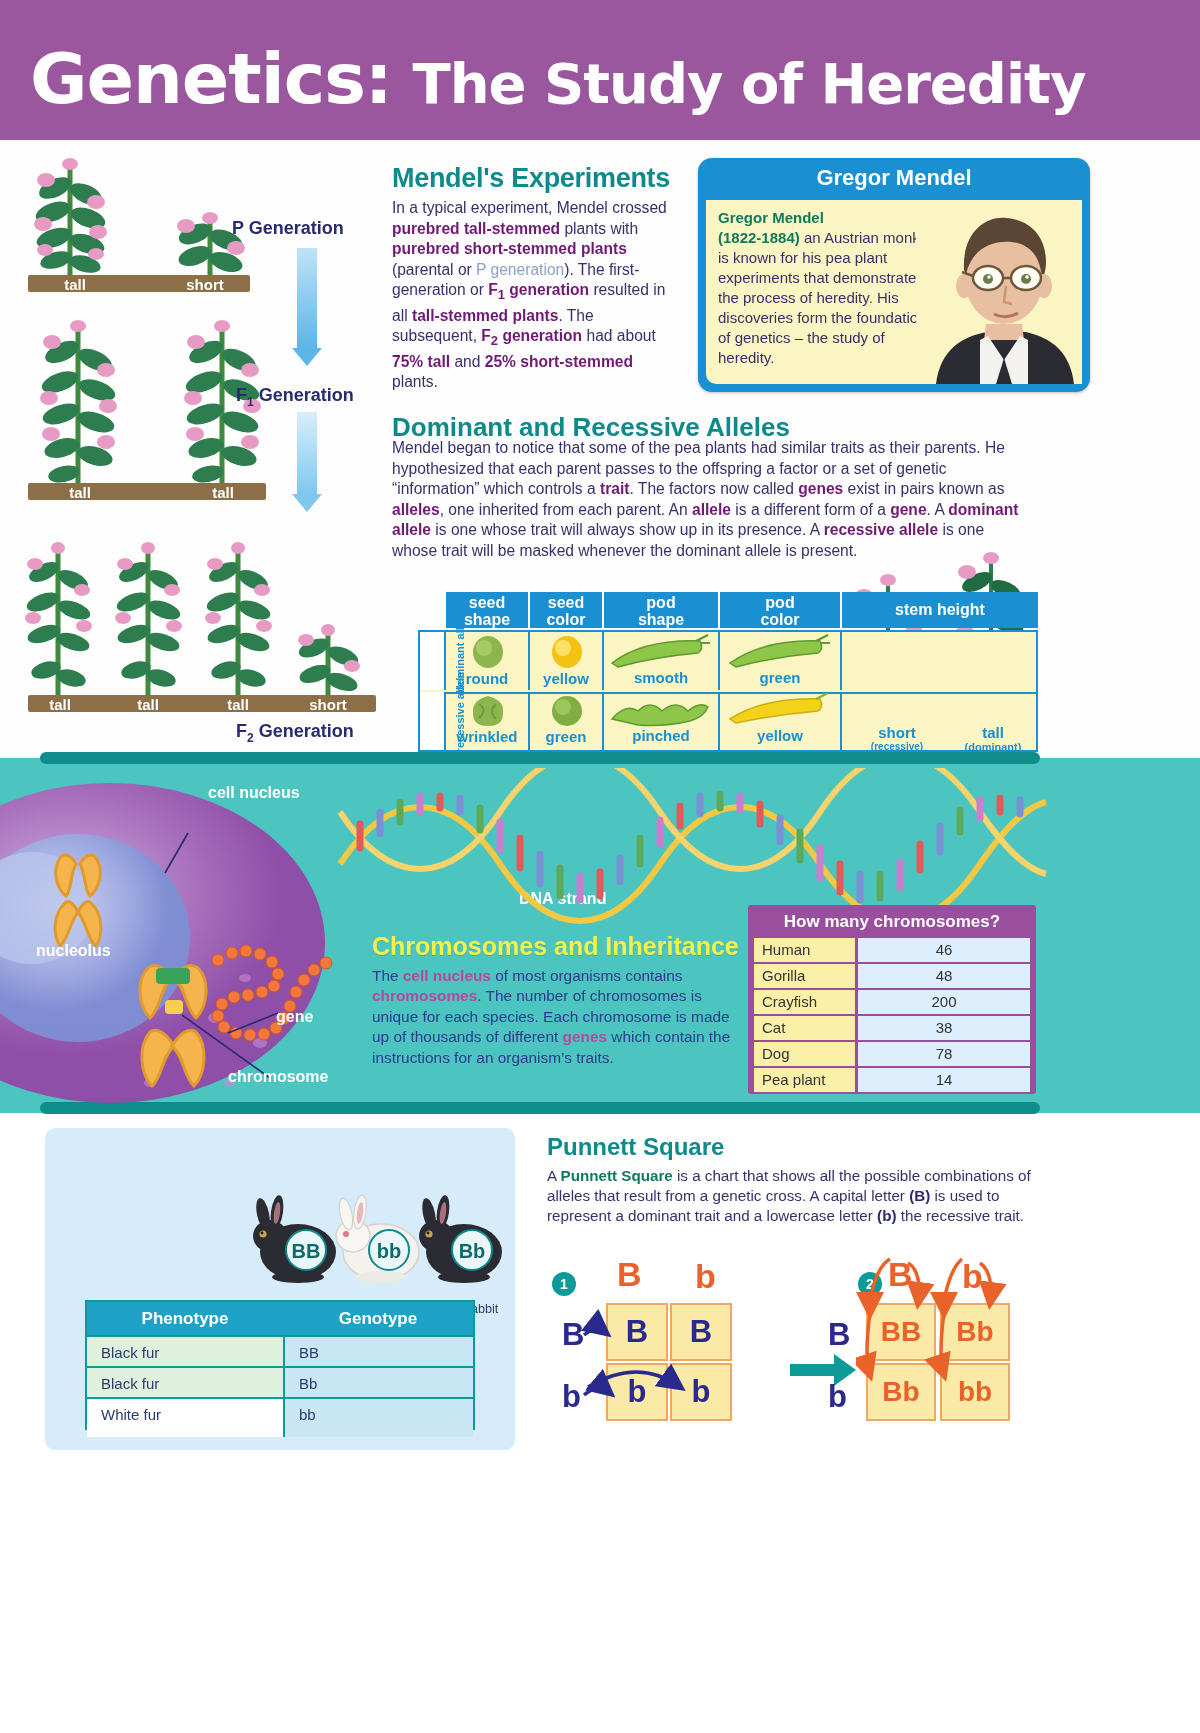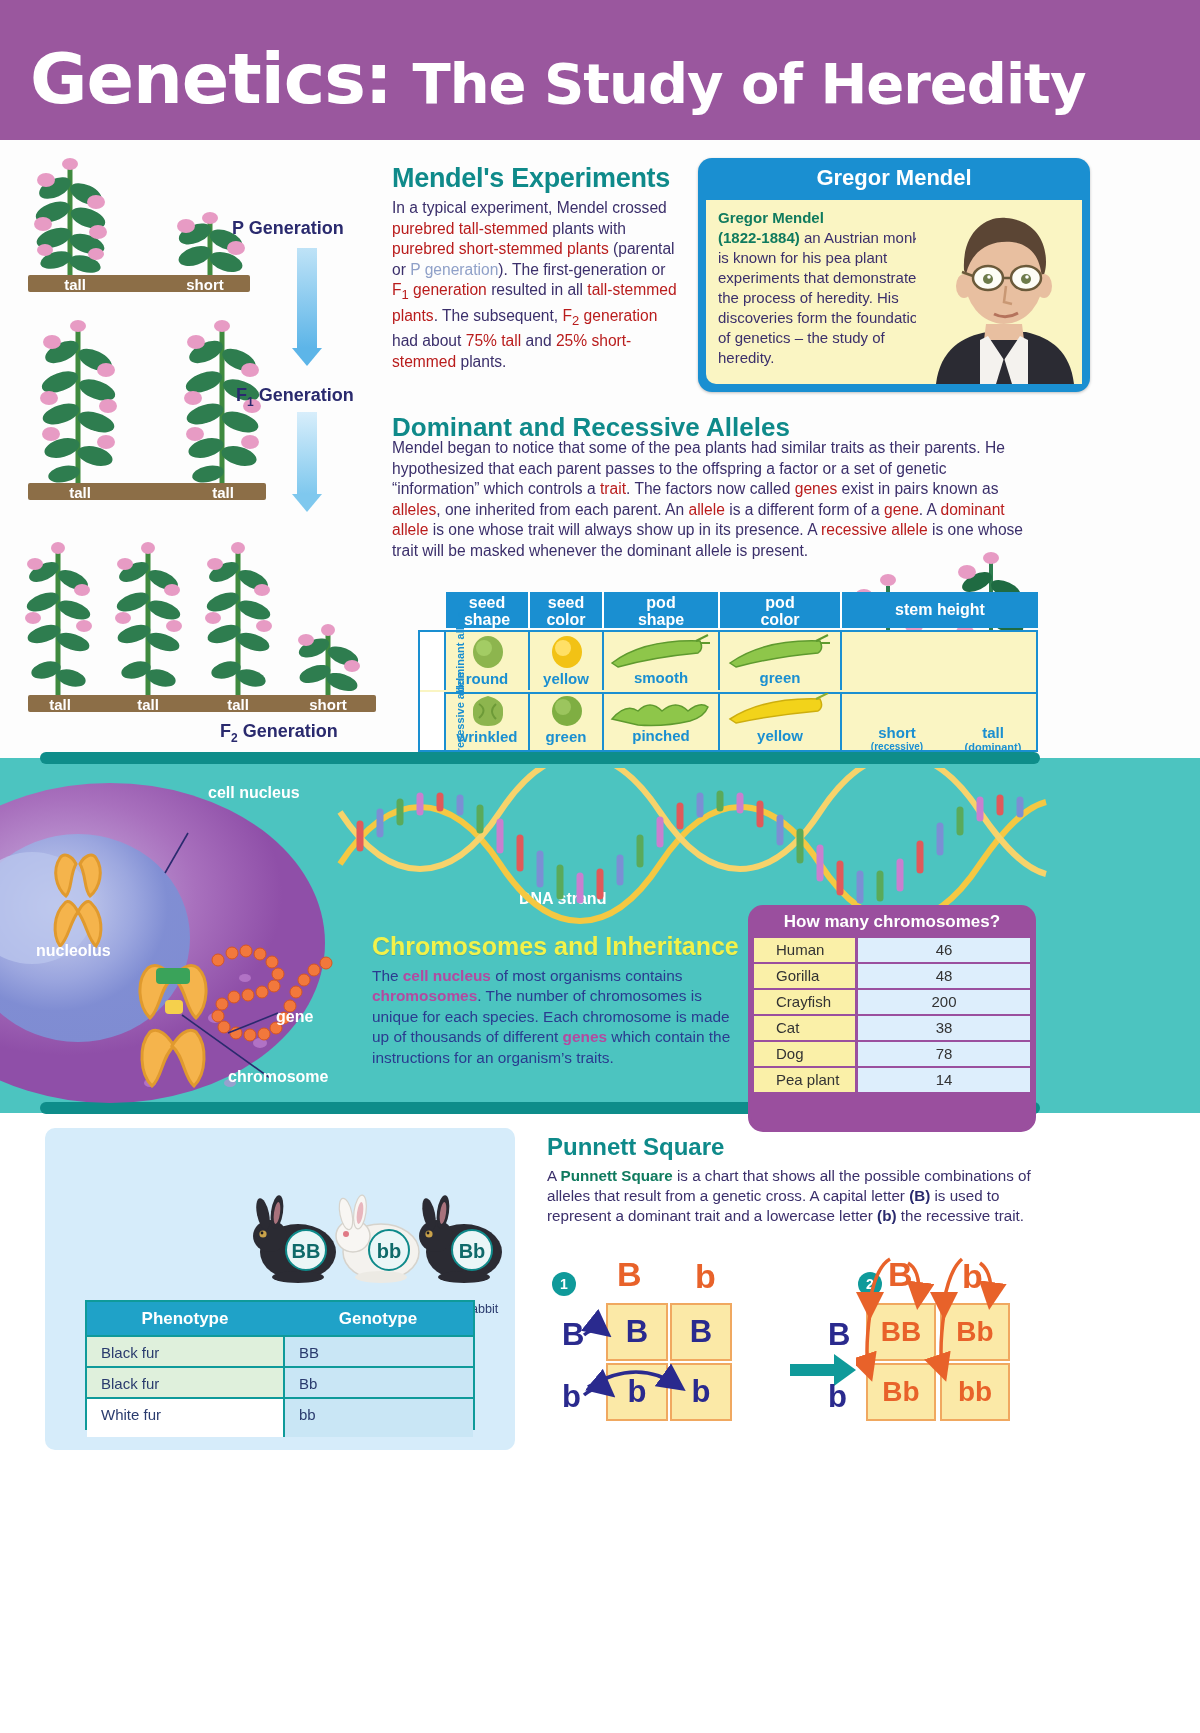--- a/index.html
+++ b/index.html
@@ -51,21 +51,21 @@
 
   
   .mx-head {
     position:absolute; left:392px; top:163px;
     font-size:27px; font-weight:bold; color:#0f8a8a; letter-spacing:-0.3px;
   }
   .mx-body {
     position:absolute; left:392px; top:198px; width:288px;
     font-size:15.6px; line-height:20.5px; color:#3b2f6b;
   }
-  .tl { color:#b91c1c; font-weight:normal; }
+  .tl { color:#701a75; font-weight:bold; }
   .pg { color:#8fa0c8; }
 
   
   .gm-card {
     position:absolute; left:698px; top:158px; width:392px; height:234px;
     background:#1a8fd1; border-radius:14px; overflow:hidden;
     box-shadow:0 1px 3px rgba(0,0,0,.25);
   }
   .gm-title {
     position:absolute; left:0; top:7px; width:392px; text-align:center;
@@ -133,31 +133,31 @@
     text-shadow:0 1px 0 rgba(0,0,0,.12);
   }
   .ci-body {
     position:absolute; left:372px; top:966px; width:362px;
     font-size:15.4px; line-height:20.4px; color:#2a3b8f;
   }
   .ci-body b { color:#b24aa0; }
 
   
   .ct {
-    position:absolute; left:748px; top:905px; width:288px; height:227px;
-    background:#9a4f9e; border:3px solid #9a4f9e; border-radius:15px;
+    position:absolute; left:748px; top:905px; width:288px; height:189px;
+    background:#9a4f9e; border:3px solid #9a4f9e; border-radius:3px;
   }
   .ct-title {
     position:absolute; left:0; top:0; width:282px; height:28px;
     color:#ffffff; font-size:17px; font-weight:bold; text-align:center; line-height:28px;
   }
   .ct-row { position:absolute; left:3px; width:276px; height:24px; }
   .ct-name {
     position:absolute; left:0; top:0; width:101px; height:24px;
-    background:#faf0a8; color:#333; font-size:15px; line-height:24px; padding-left:22px;
+    background:#faf0a8; color:#333; font-size:15px; line-height:24px; padding-left:8px;
   }
   .ct-val {
     position:absolute; left:104px; top:0; width:172px; height:24px;
     background:#ddeefc; color:#333; font-size:15px; line-height:24px; text-align:center;
   }
 
   
   .pg-card {
     position:absolute; left:45px; top:1128px; width:470px; height:322px;
     background:#d6ecfa; border-radius:10px;
@@ -399,21 +399,21 @@
     <div class="soil-label" style="left:108px;top:174px;width:60px;">tall</div>
     <div class="soil-label" style="left:198px;top:174px;width:60px;">tall</div>
     <div class="soil-label" style="left:288px;top:174px;width:60px;">short</div>
   </div>
 </div>
 
 <div class="gen-label" style="left:232px;top:218px;">P Generation</div>
 <div class="gen-label" style="left:236px;top:385px;">
   F<sub>1</sub> Generation
 </div>
-<div class="gen-label" style="left:220px;top:721px;">
+<div class="gen-label" style="left:236px;top:721px;">
   F<sub>2</sub> Generation
 </div>
 
 <div class="arrow-vert" style="left:292px;top:248px;height:120px;">
   <div class="arrow-shaft" style="height:100px;"></div>
   <div class="arrow-head" style="top:100px;"></div>
 </div>
 <div class="arrow-vert" style="left:292px;top:412px;height:100px;">
   <div class="arrow-shaft" style="height:82px;background:linear-gradient(#d8eefb,#7fc8ee);"></div>
   <div class="arrow-head" style="top:82px;border-top-color:#7fc8ee;"></div>

